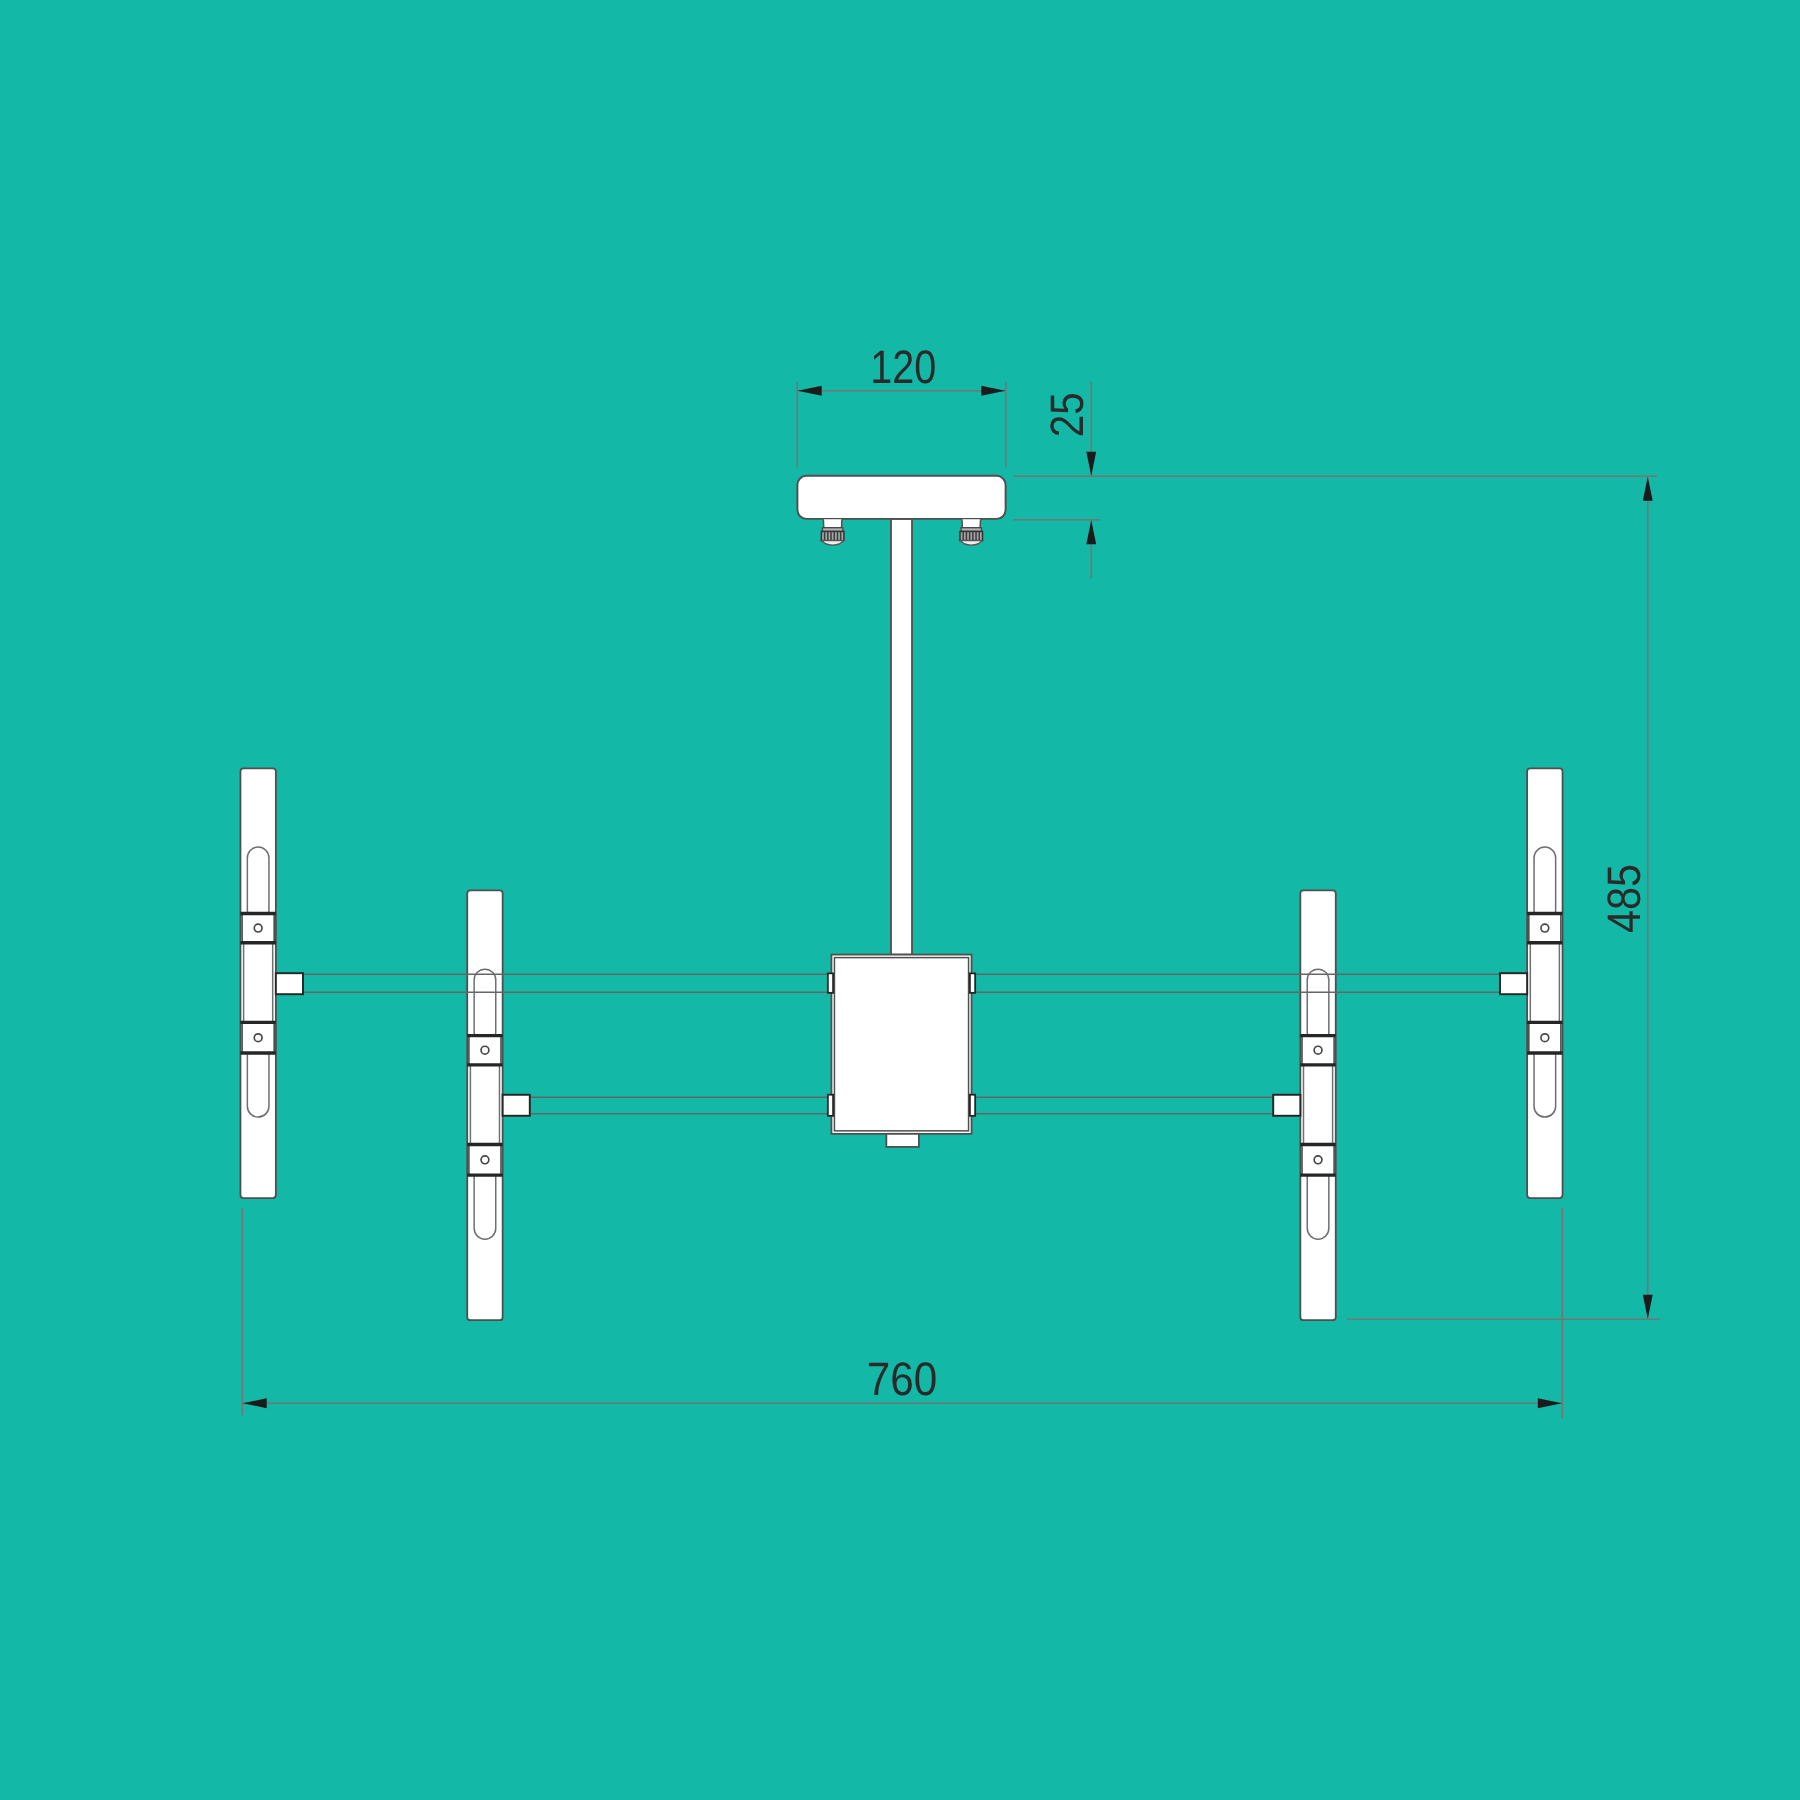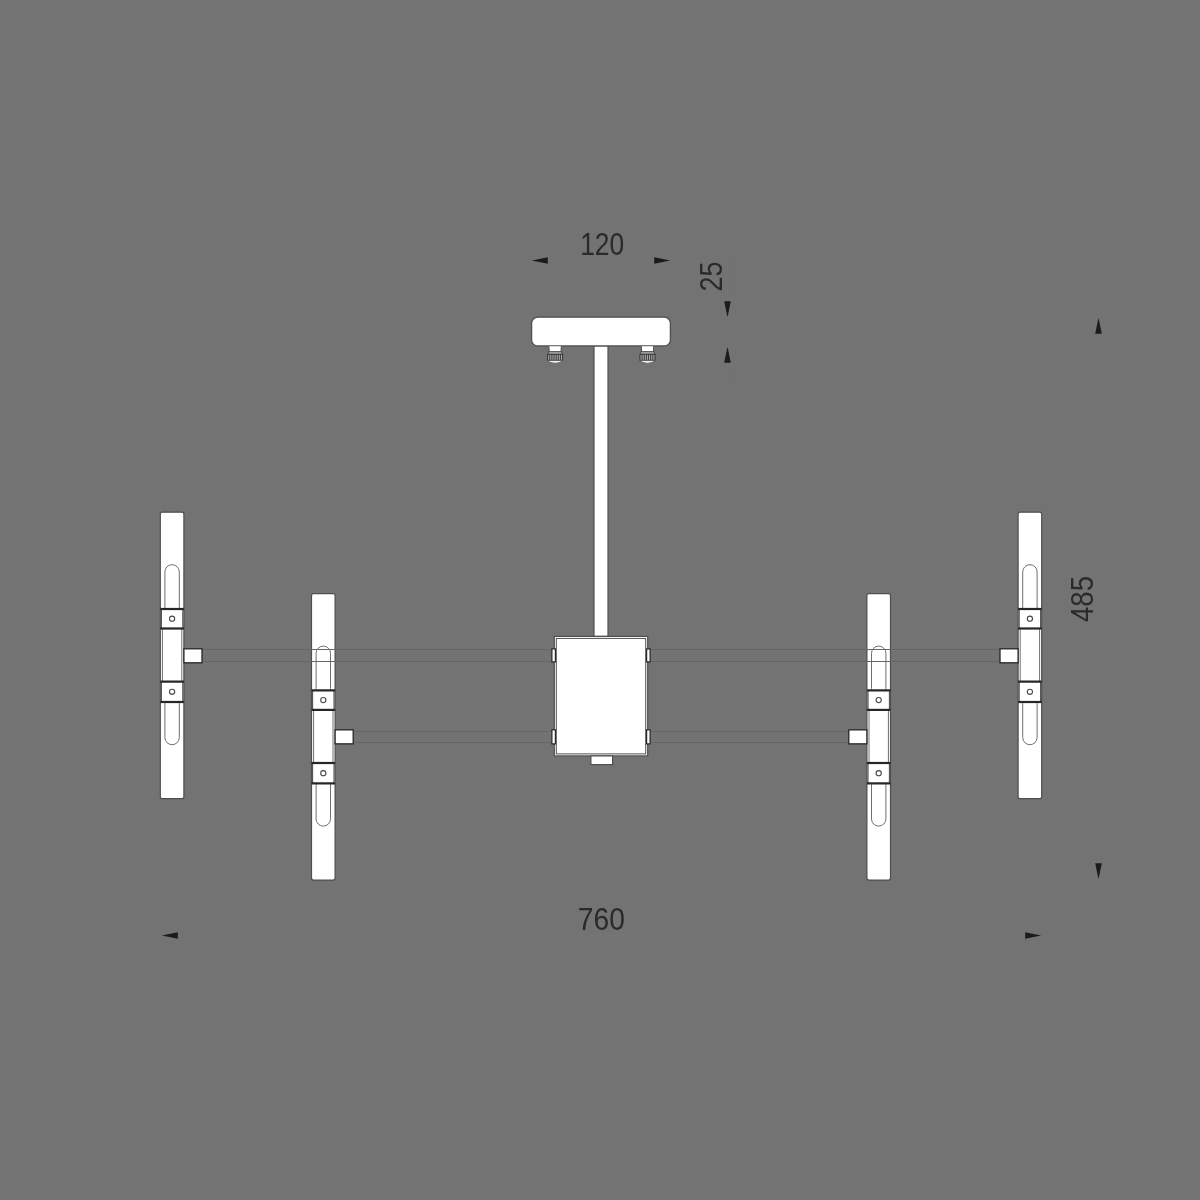--- a/index.html
+++ b/index.html
@@ -1,17 +1,17 @@
 <!DOCTYPE html>
 <html><head>
 <meta charset="utf-8">
 <title>Chandelier technical drawing</title>
 <style>
   html,body { margin:0; padding:0; background:#ffffff; }
-  .page { width:1200px; height:1200px; position:relative; background:#737373;
+  .page { width:1200px; height:1200px; position:relative; background:#14b8a6;
           font-family:"Liberation Sans", sans-serif; }
   svg { display:block; }
   text { font-family:"Liberation Sans", sans-serif; }
 </style>
 </head>
 <body>
 
 <div class="page">
 
 <svg width="1200" height="1200" viewBox="0 0 1200 1200">

